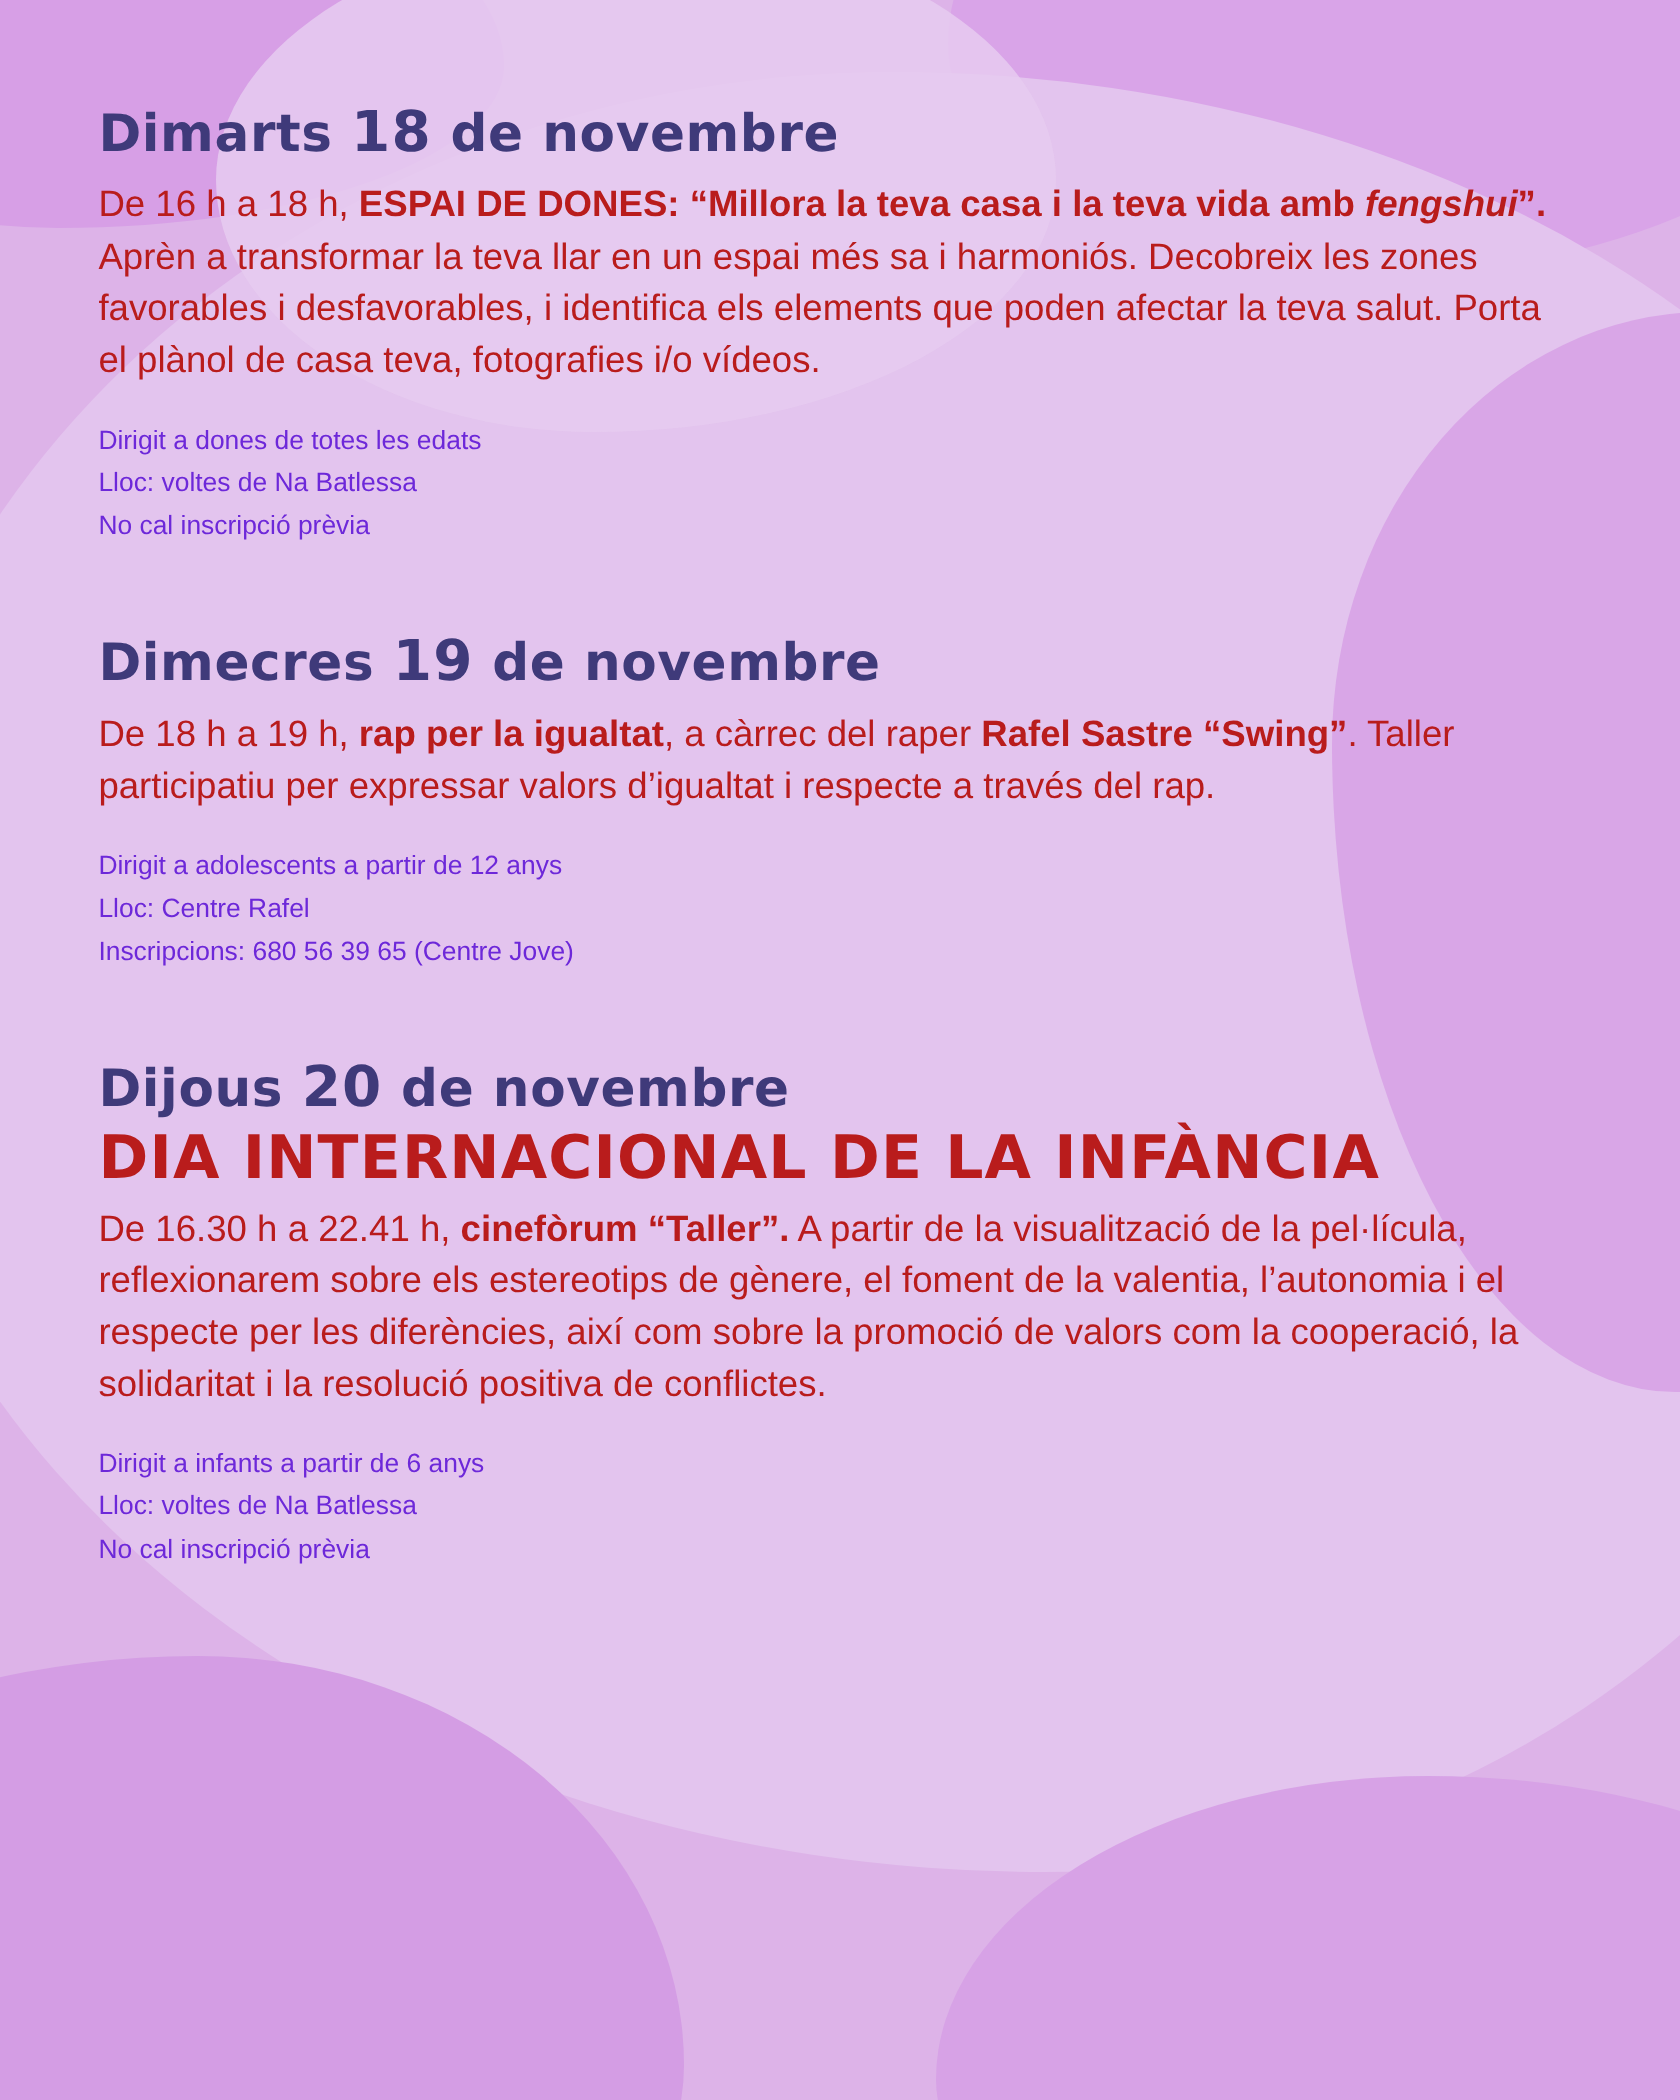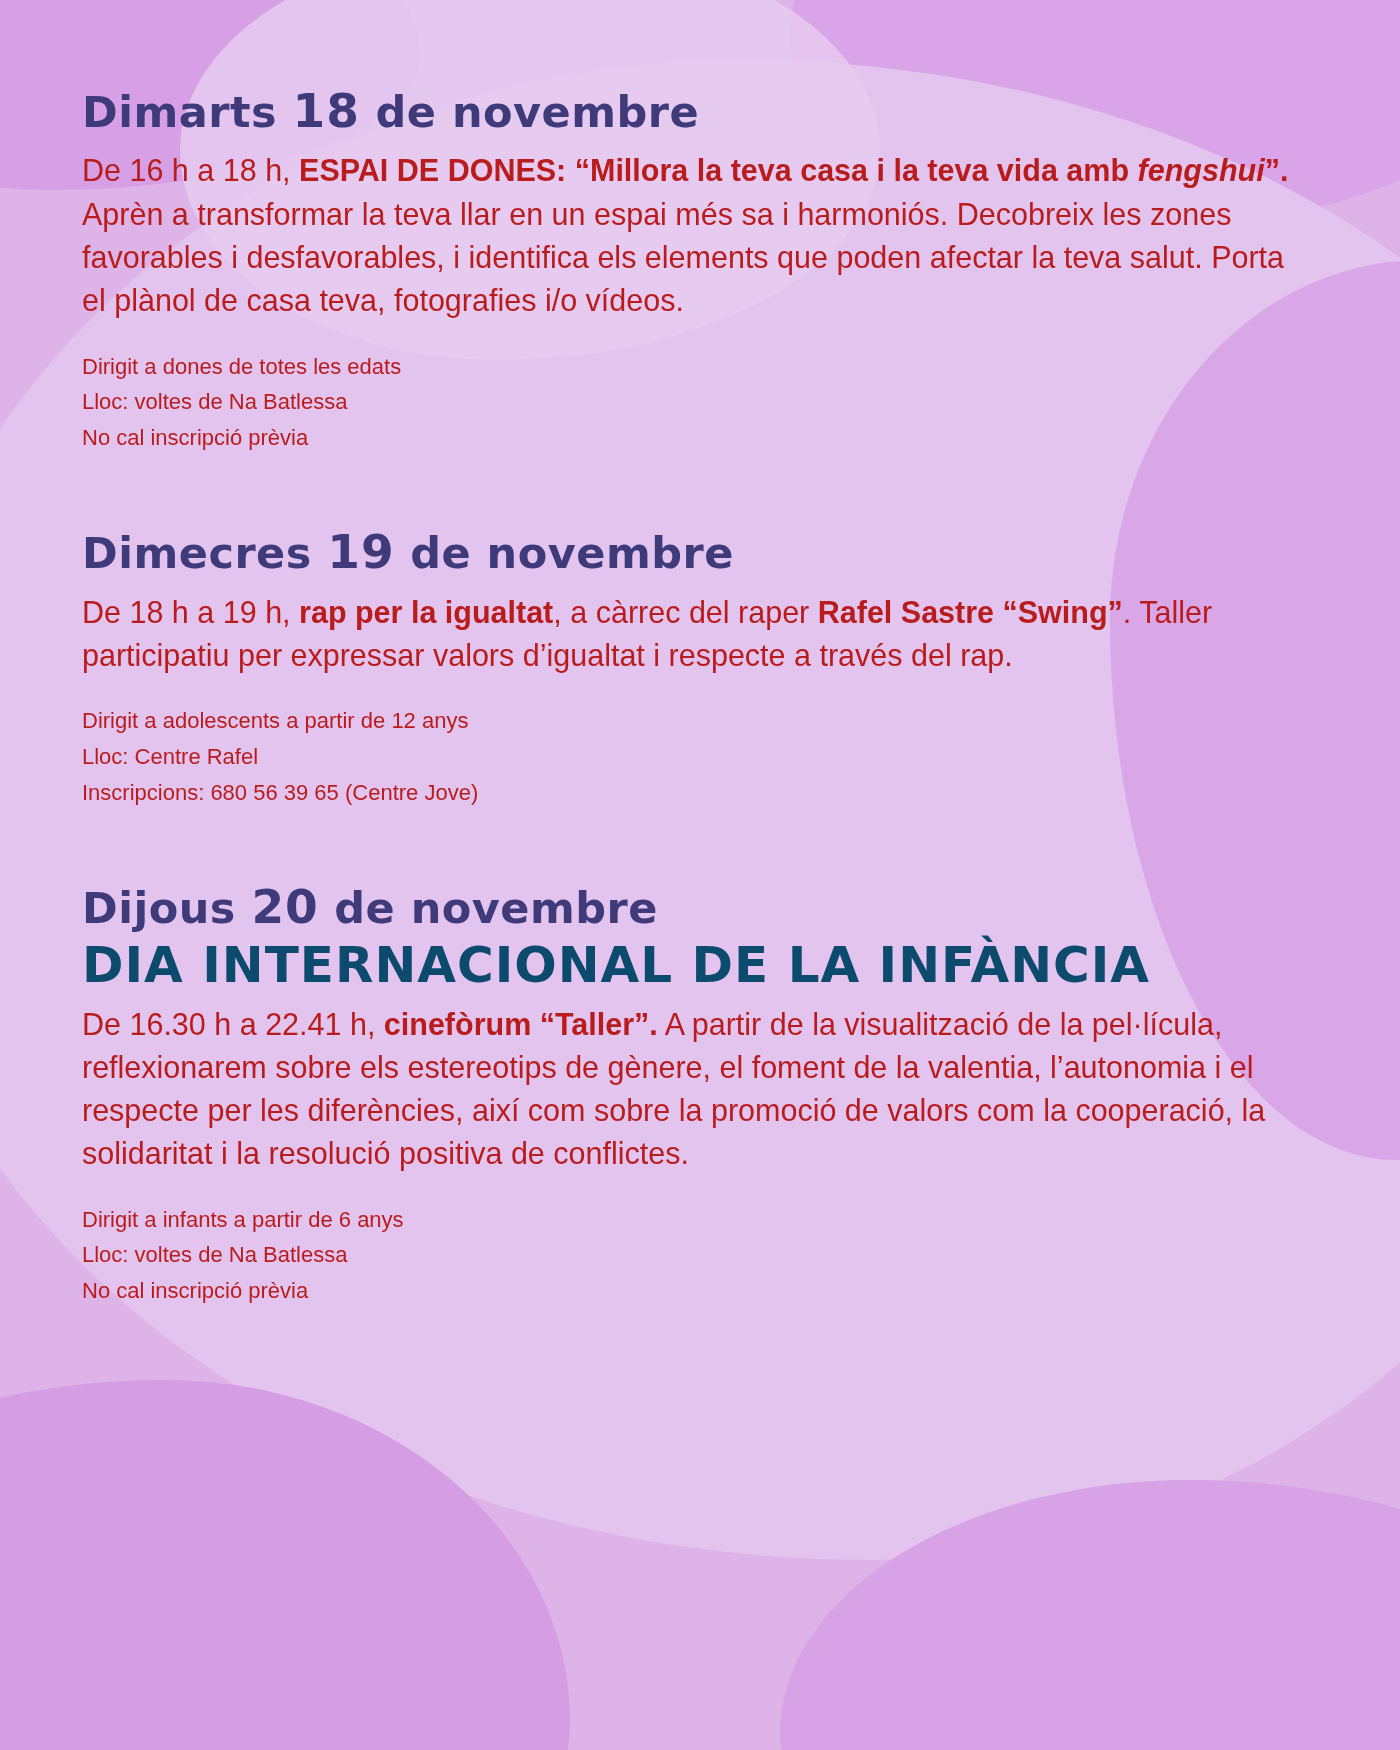--- a/index.html
+++ b/index.html
@@ -106,42 +106,42 @@
     letter-spacing: 0.5px;
     margin: 0 0 14px 0;
     font-family: "DejaVu Sans", sans-serif;
   }
   .day-heading .num {
     font-size: 47px;
     font-weight: 700;
     letter-spacing: 1px;
   }
   .day-subheading {
-    color: #0c4a6e;
+    color: #b91c1c;
     font-size: 50px;
     line-height: 1.02;
     font-weight: 700;
     letter-spacing: 1px;
     margin: -6px 0 12px 0;
     font-family: "DejaVu Sans", sans-serif;
     text-transform: uppercase;
   }
 
   .body-text {
     color: #b91c1c;
     font-size: 30.5px;
     line-height: 1.42;
     margin: 0 0 26px 0;
     max-width: 1245px;
   }
   .body-text b { font-weight: 700; }
   .body-text i { font-style: italic; font-weight: 700; }
 
   .details {
-    color: #b91c1c;
+    color: #6d28d9;
     font-size: 22px;
     line-height: 1.62;
     margin: 0;
   }
   .details div { white-space: pre; }
 
   .event-3 .body-text { max-width: 1230px; }
 </style>
 </head>
 <body>

